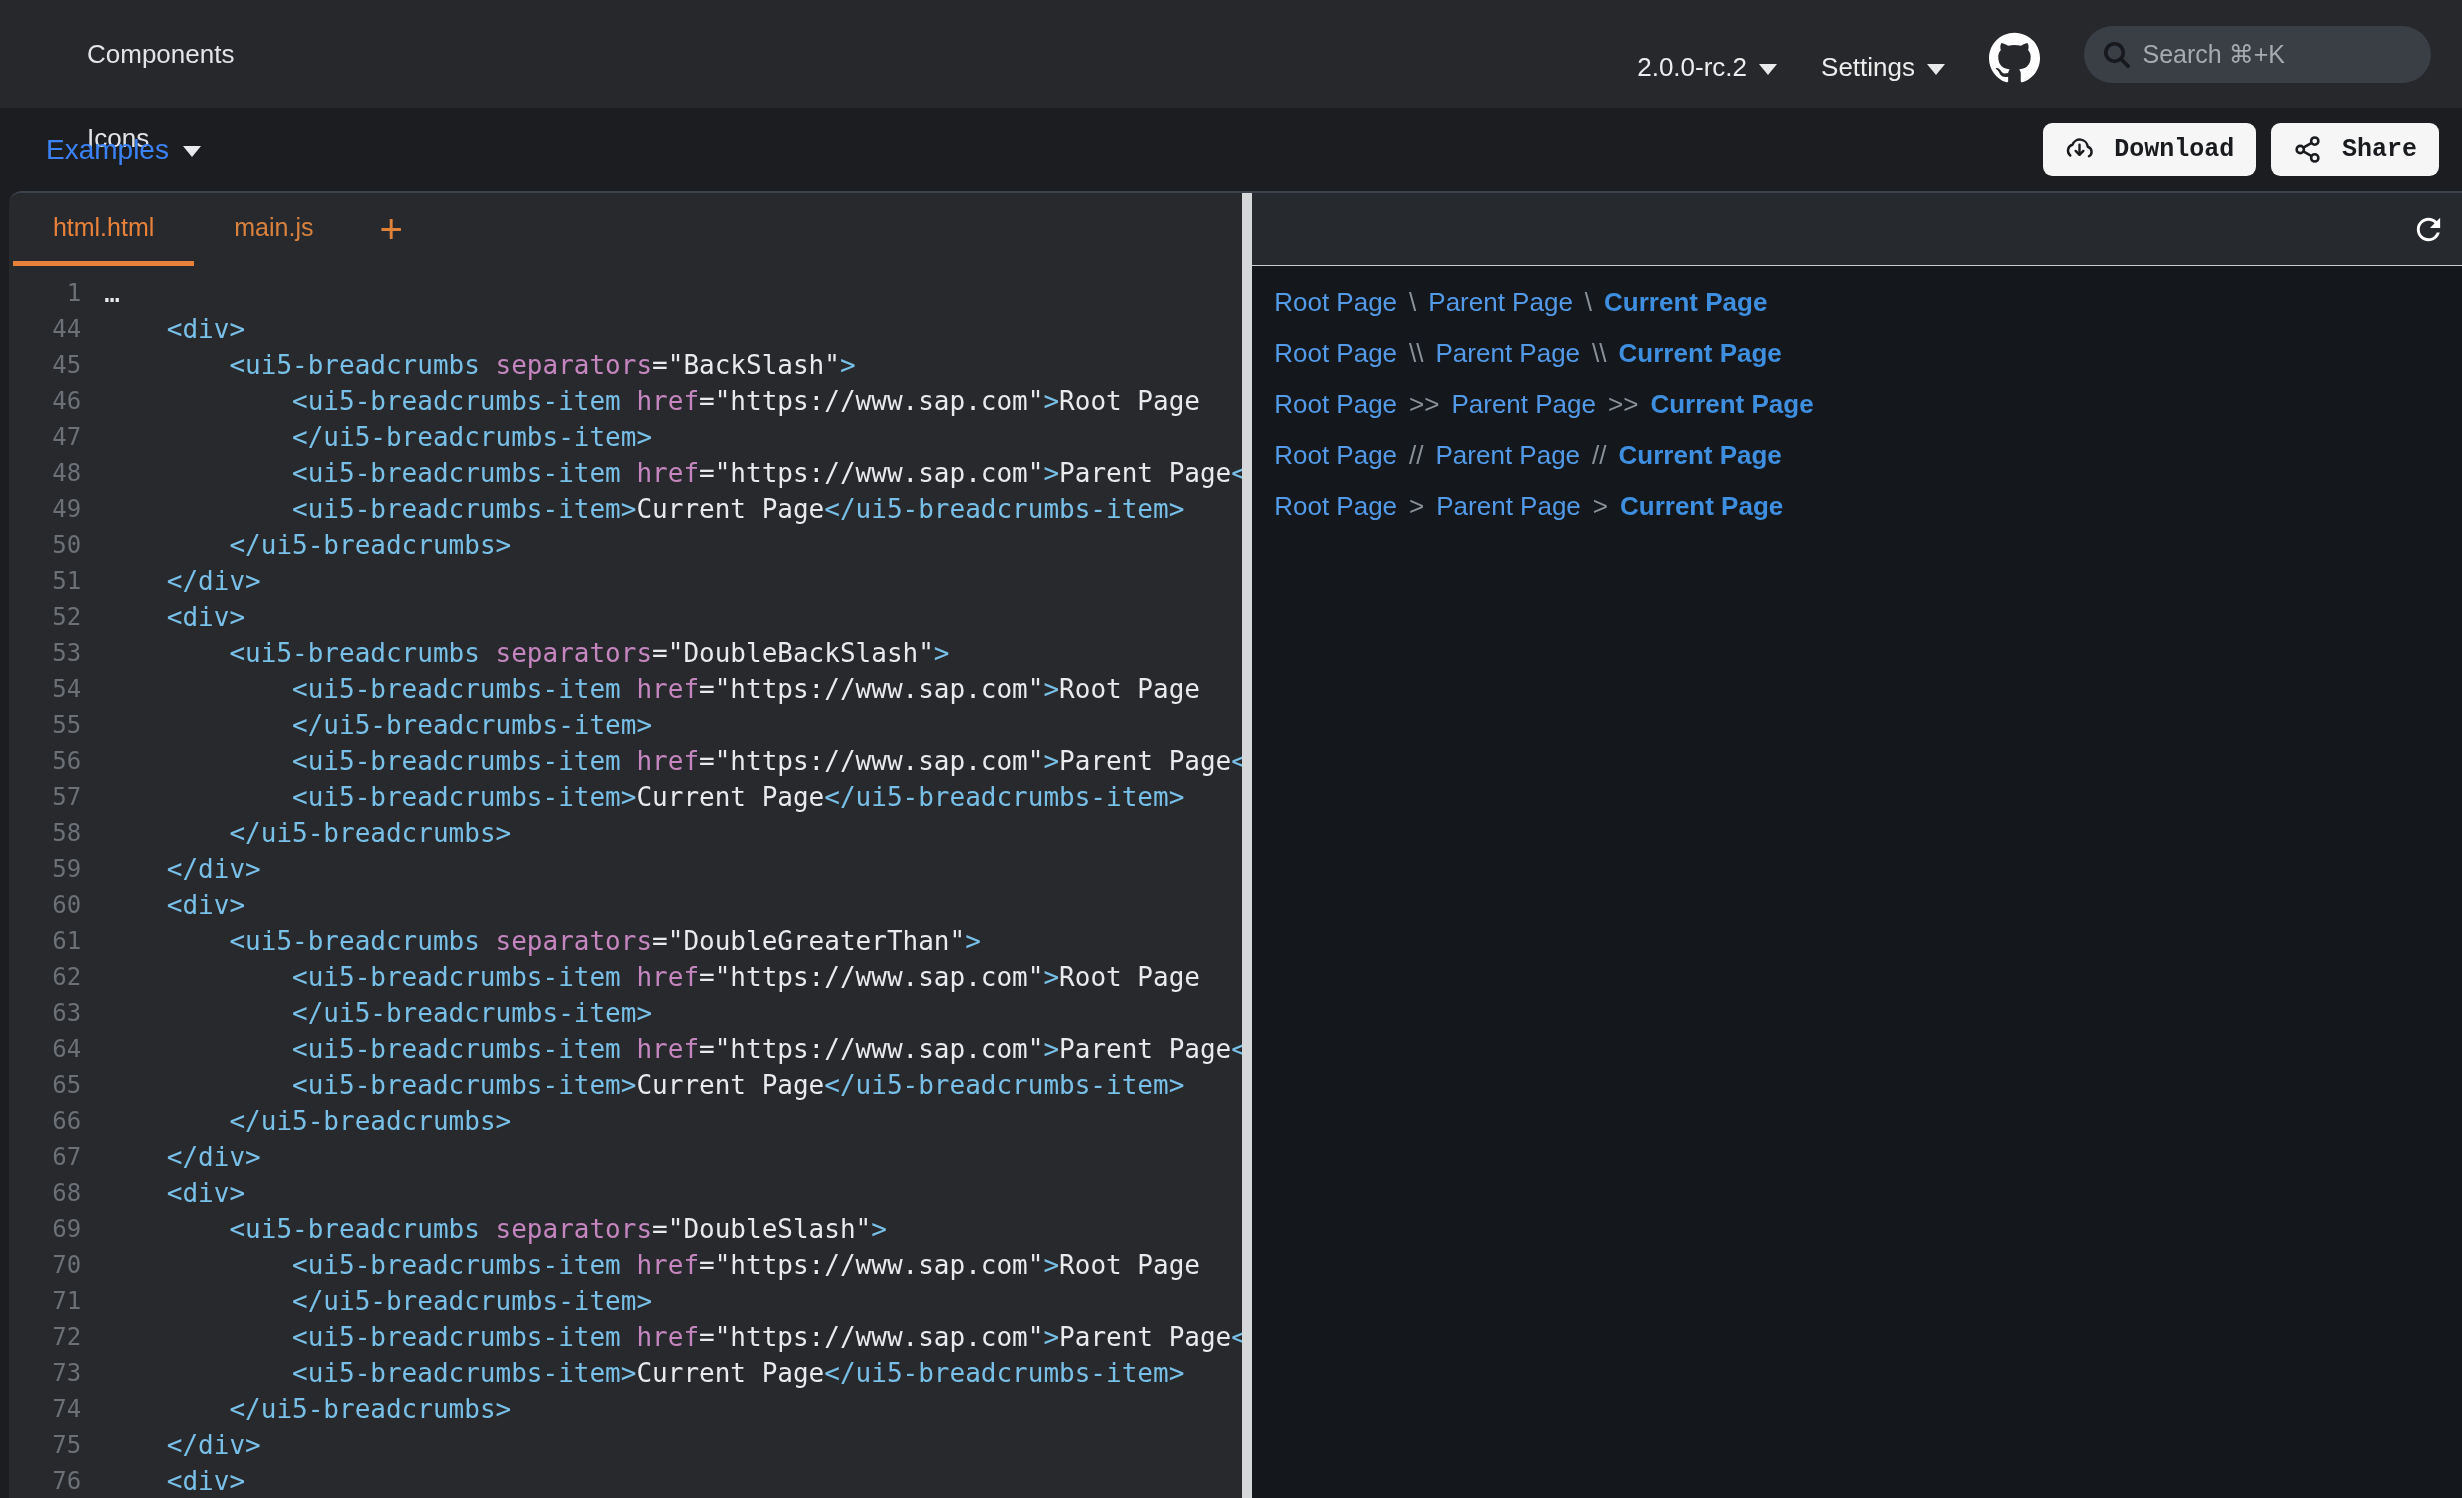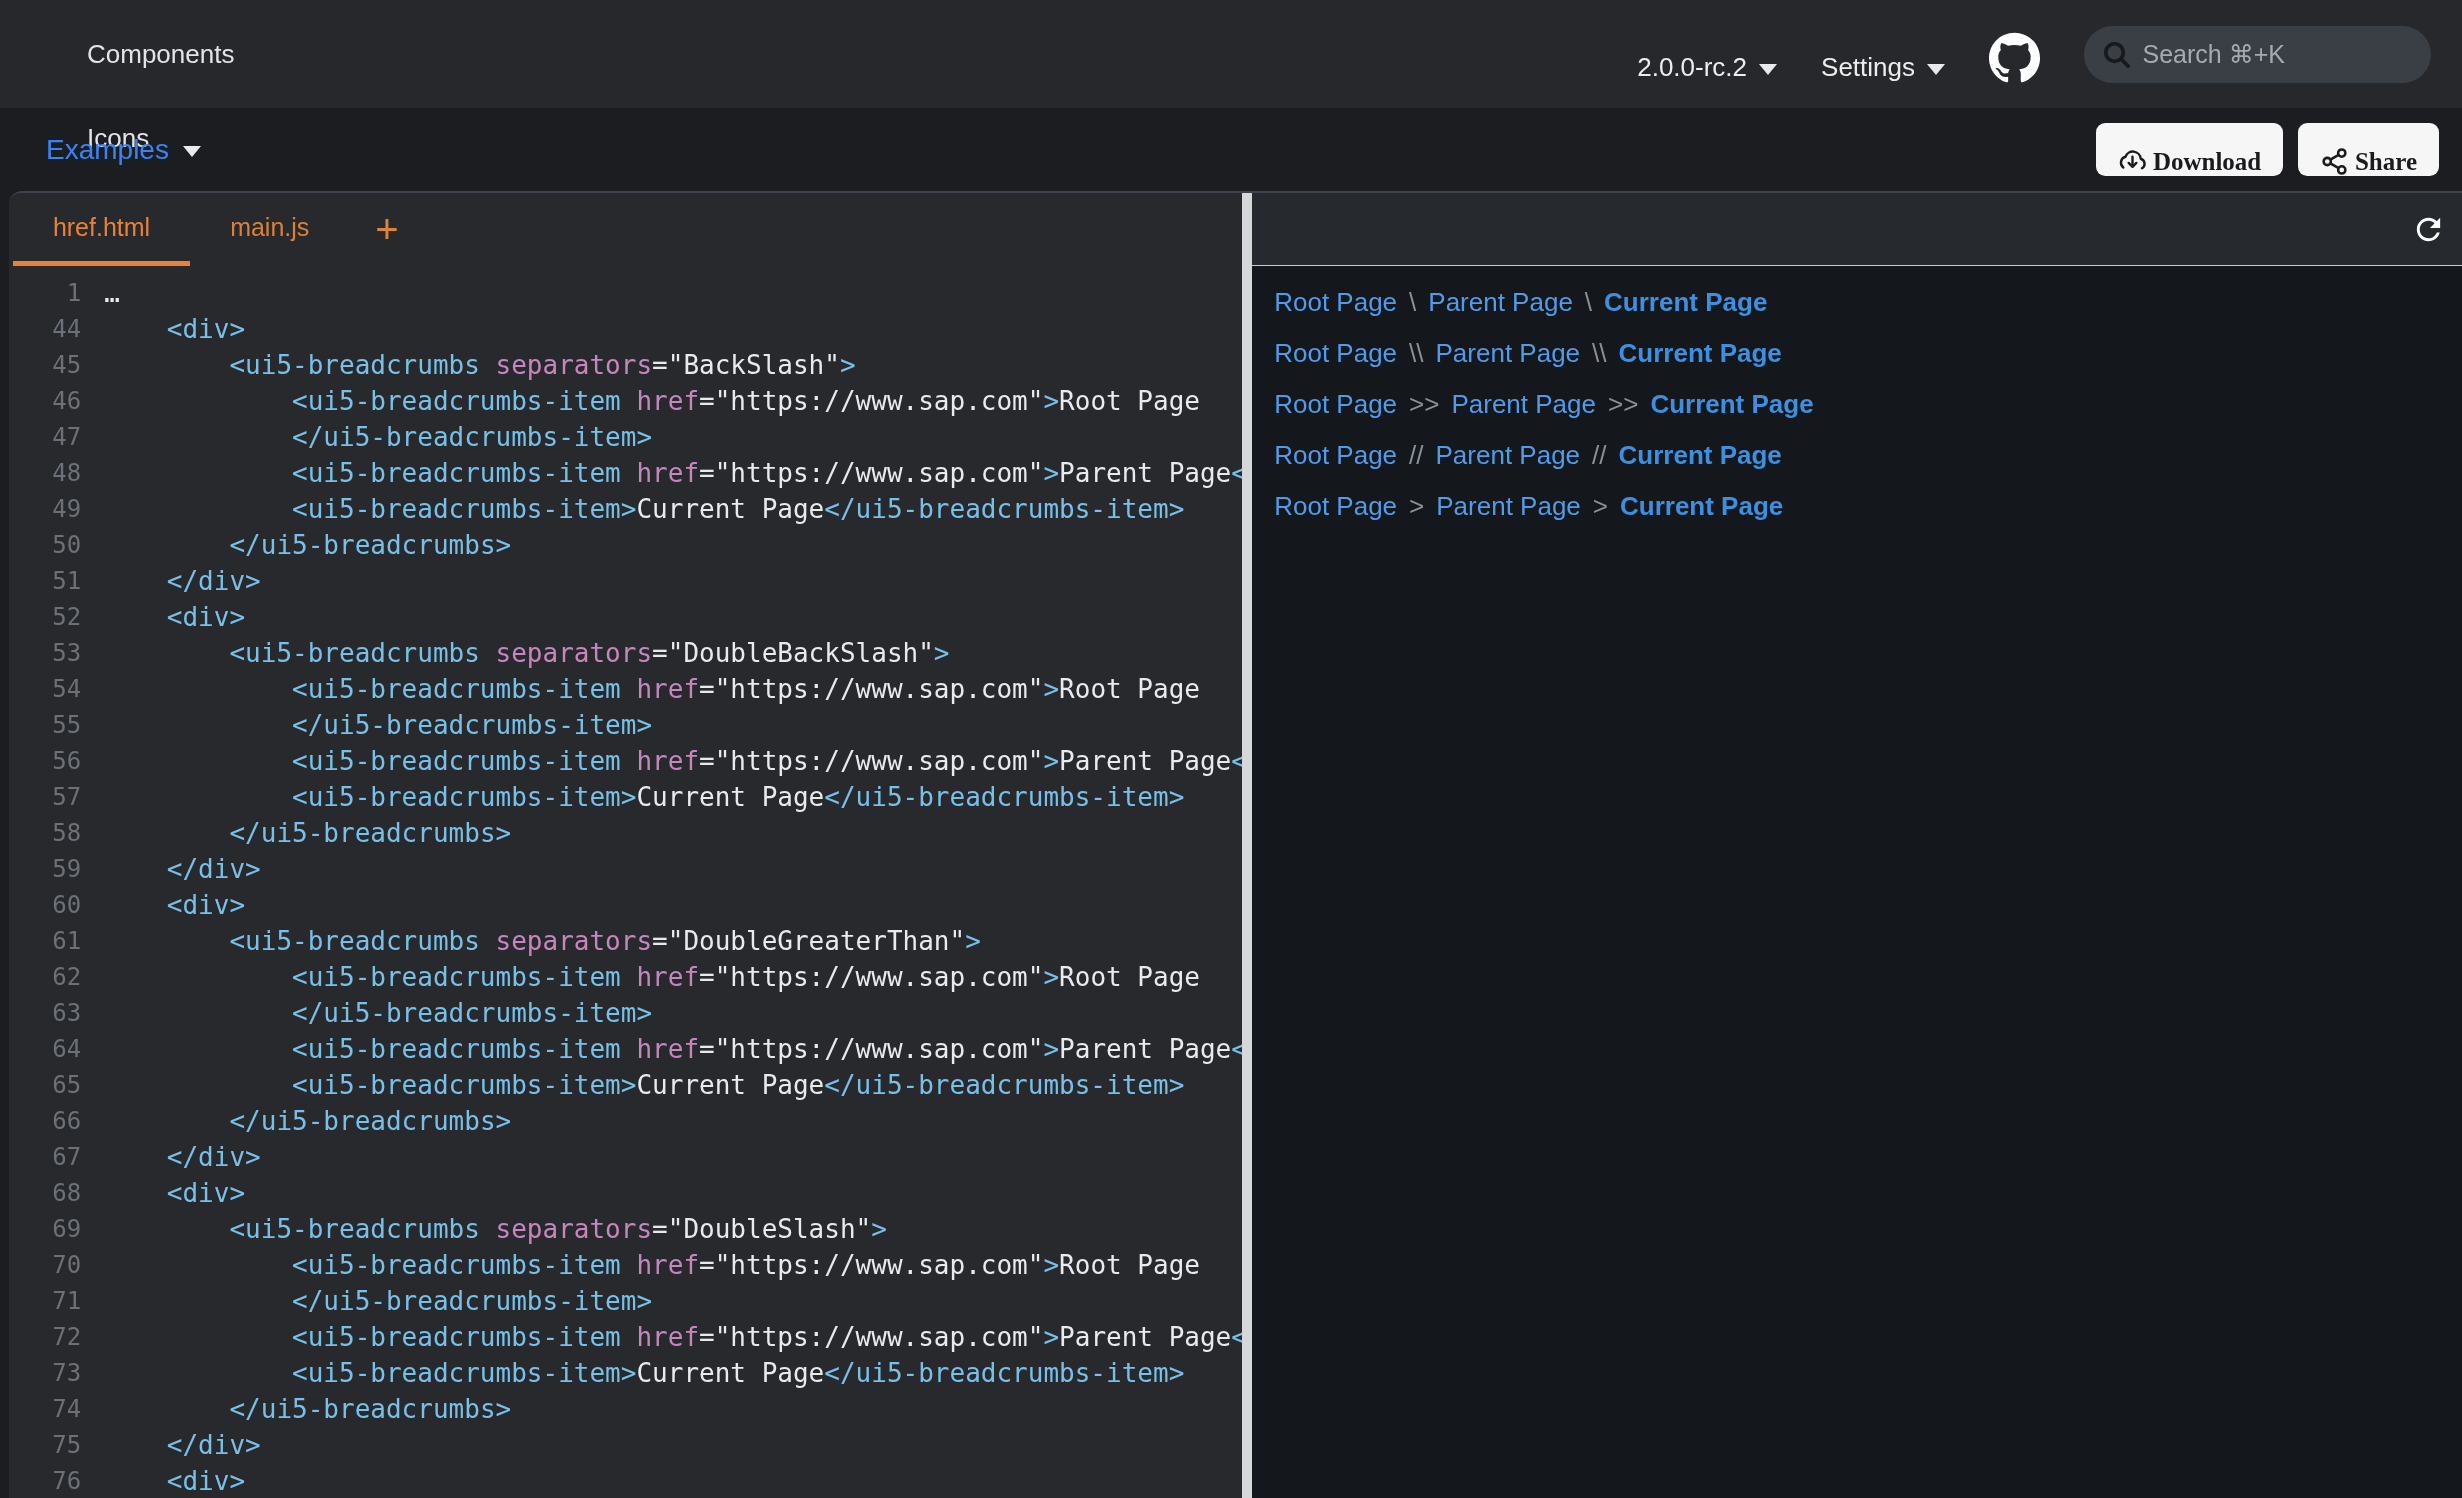--- a/index.html
+++ b/index.html
@@ -24,22 +24,22 @@
   .gh-link svg { width:51px; height:51px; fill:#ffffff; }
   .search { width:347px; height:57px; background:#3a3e45; border-radius:29px; display:flex; align-items:center; padding:0 9.2px 0 16.5px; gap:11px; }
   .search svg { flex:none; }
   .search input { background:transparent; border:none; outline:none; color:#cfd2d6; font-size:25px; width:100%; font-family:inherit; }
   .search input::placeholder { color:#a6aab1; }
 
   
   .toolbar { height:83px; background:#1b1d20; display:flex; align-items:center; padding:0 23px 0 46px; }
   .examples-btn { display:flex; align-items:center; gap:13.8px; color:#3b82f6; font-size:28px; background:none; border:none; cursor:pointer; }
   .toolbar-right { margin-left:auto; display:flex; gap:14.7px; }
-  .btn-light { display:flex; align-items:flex-end; gap:6px; background:#f6f6f6; color:#191b1e; font-weight:bold;
-               font-size:25px; border:none; border-radius:9.2px; height:53px; padding:0 22px; cursor:pointer; font-family:Liberation Serif, serif; }
+  .btn-light { display:flex; align-items:center; gap:20px; background:#f6f6f6; color:#191b1e; font-weight:bold;
+               font-size:25px; border:none; border-radius:9.2px; height:53px; padding:0 22px; cursor:pointer; font-family:Liberation Mono, monospace; }
 
   
   .main { height:1307px; padding-left:9.2px; }
   .panels { height:100%; display:flex; border-top:2.8px solid #3d434d; border-top-left-radius:13px; overflow:hidden; }
 
   .editor { width:1233px; flex:none; background:#27292d; display:flex; flex-direction:column; }
   .tabbar { height:73px; flex:none; display:flex; align-items:stretch; padding-left:3.7px; }
   .tab { display:flex; align-items:center; padding:0 40px; font-size:25px; color:#e8873f; border-bottom:5.5px solid transparent; cursor:pointer; }
   .tab.active { border-bottom-color:#e8823a; color:#e8823a; }
   .tab.inactive { color:#d9823e; }
@@ -126,21 +126,21 @@
       <span>Share</span>
     </button>
   </div>
 </div>
 
 <div class="main">
   <div class="panels">
 
     <section class="editor">
       <div class="tabbar">
-        <div class="tab active">href.html</div>
+        <div class="tab active">html.html</div>
         <div class="tab inactive">main.js</div>
         <button class="tab-add">+</button>
       </div>
       <div class="code" id="code">
           <div class="cl"><span class="ln">1</span><span class="ct">…</span></div>
           <div class="cl"><span class="ln">44</span><span class="ct">    <span class="t">&lt;div</span><span class="t">&gt;</span></span></div>
           <div class="cl"><span class="ln">45</span><span class="ct">        <span class="t">&lt;ui5-breadcrumbs</span> <span class="a">separators</span>="BackSlash"<span class="t">&gt;</span></span></div>
           <div class="cl"><span class="ln">46</span><span class="ct">            <span class="t">&lt;ui5-breadcrumbs-item</span> <span class="a">href</span>="https://www.sap.com"<span class="t">&gt;</span>Root Page</span></div>
           <div class="cl"><span class="ln">47</span><span class="ct">            <span class="t">&lt;/ui5-breadcrumbs-item</span><span class="t">&gt;</span></span></div>
           <div class="cl"><span class="ln">48</span><span class="ct">            <span class="t">&lt;ui5-breadcrumbs-item</span> <span class="a">href</span>="https://www.sap.com"<span class="t">&gt;</span>Parent Page<span class="t">&lt;/ui5-breadcrumbs-item</span></span></div>

